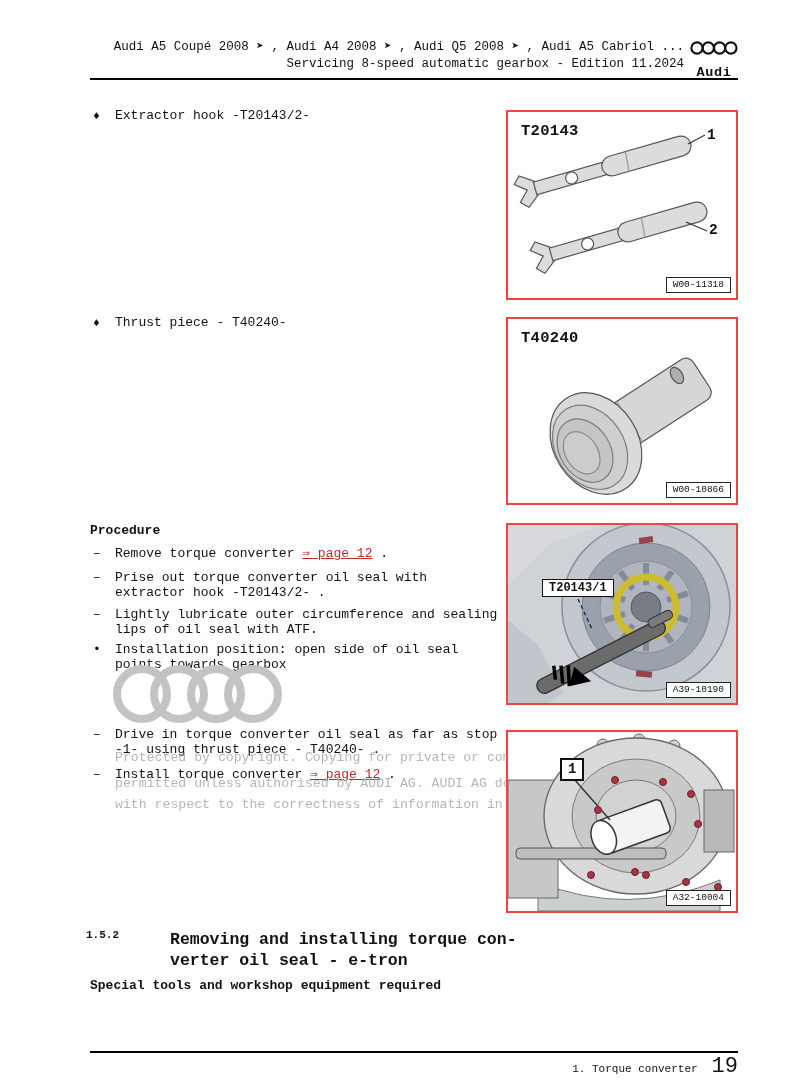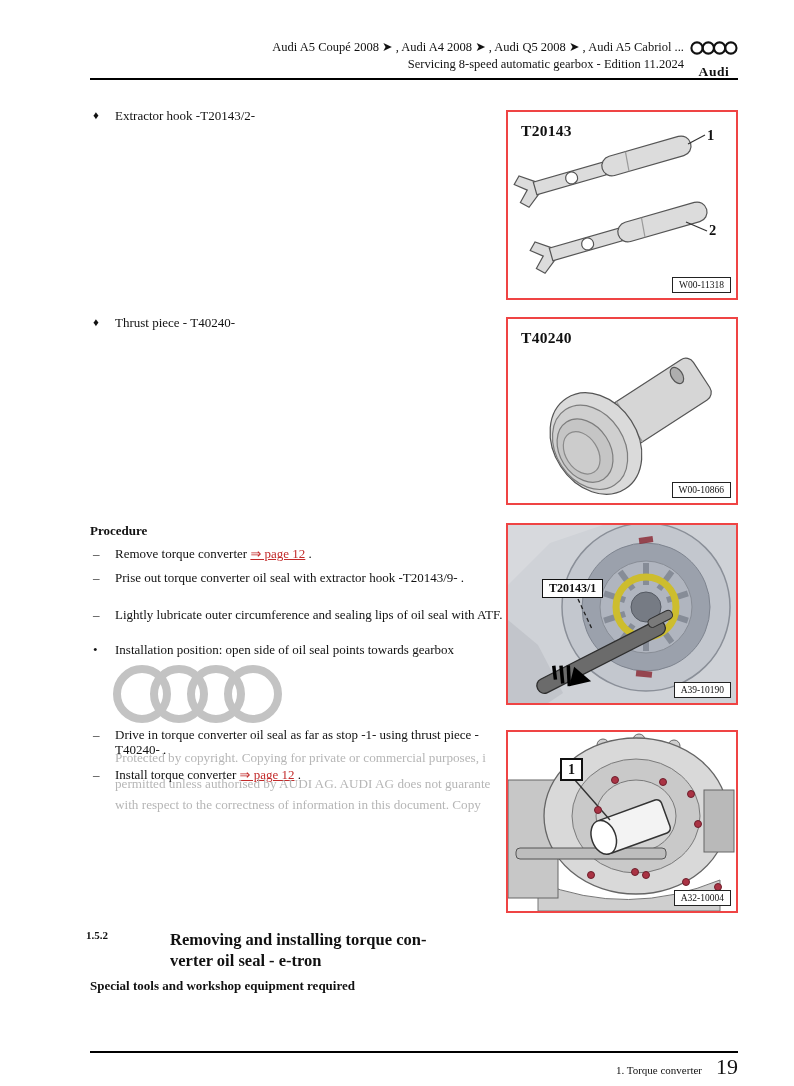--- a/index.html
+++ b/index.html
@@ -1,18 +1,18 @@
 <!DOCTYPE html>
 <html><head>
 <meta charset="utf-8">
 <style>
   * { margin:0; padding:0; box-sizing:border-box; }
   html,body { background:#ffffff; }
   .page { position:relative; width:774px; height:1086px; background:#ffffff;
-          font-family:Liberation Serif, serif; color:#111; overflow:hidden; }
+          font-family:Liberation Mono, monospace; color:#111; overflow:hidden; }
 
   
   .hdr-text { position:absolute; top:39px; left:90px; width:594px; text-align:right;
               font-size:12.5px; line-height:16.5px; }
   .audi-logo { position:absolute; top:37px; left:690px; width:48px; text-align:center; }
   .audi-word { font-weight:700; font-size:13.5px; letter-spacing:0.6px; margin-top:-1px; }
   .rule { position:absolute; left:90px; width:648px; height:2px; background:#000; }
   .hdr-rule { top:78px; }
   .ftr-rule { top:1051px; }
 
@@ -135,21 +135,21 @@
   </div>
 
   <div class="p-head">Procedure</div>
 
   <div class="step s1">
     <span class="mk">–</span>
     <span class="body"><span>Remove torque converter </span><span class="plink">⇒ page 12</span><span> .</span></span>
   </div>
   <div class="step s2">
     <span class="mk">–</span>
-    <span class="body">Prise out torque converter oil seal with extractor hook -T20143/9- .</span>
+    <span class="body">Prise out torque converter oil seal with extractor hook -T20143/2- .</span>
   </div>
   <div class="step s3">
     <span class="mk">–</span>
     <span class="body">Lightly lubricate outer circumference and sealing lips of oil seal with ATF.</span>
   </div>
   <div class="step s4">
     <span class="mk">•</span>
     <span class="body">Installation position: open side of oil seal points towards gearbox</span>
   </div>
 

